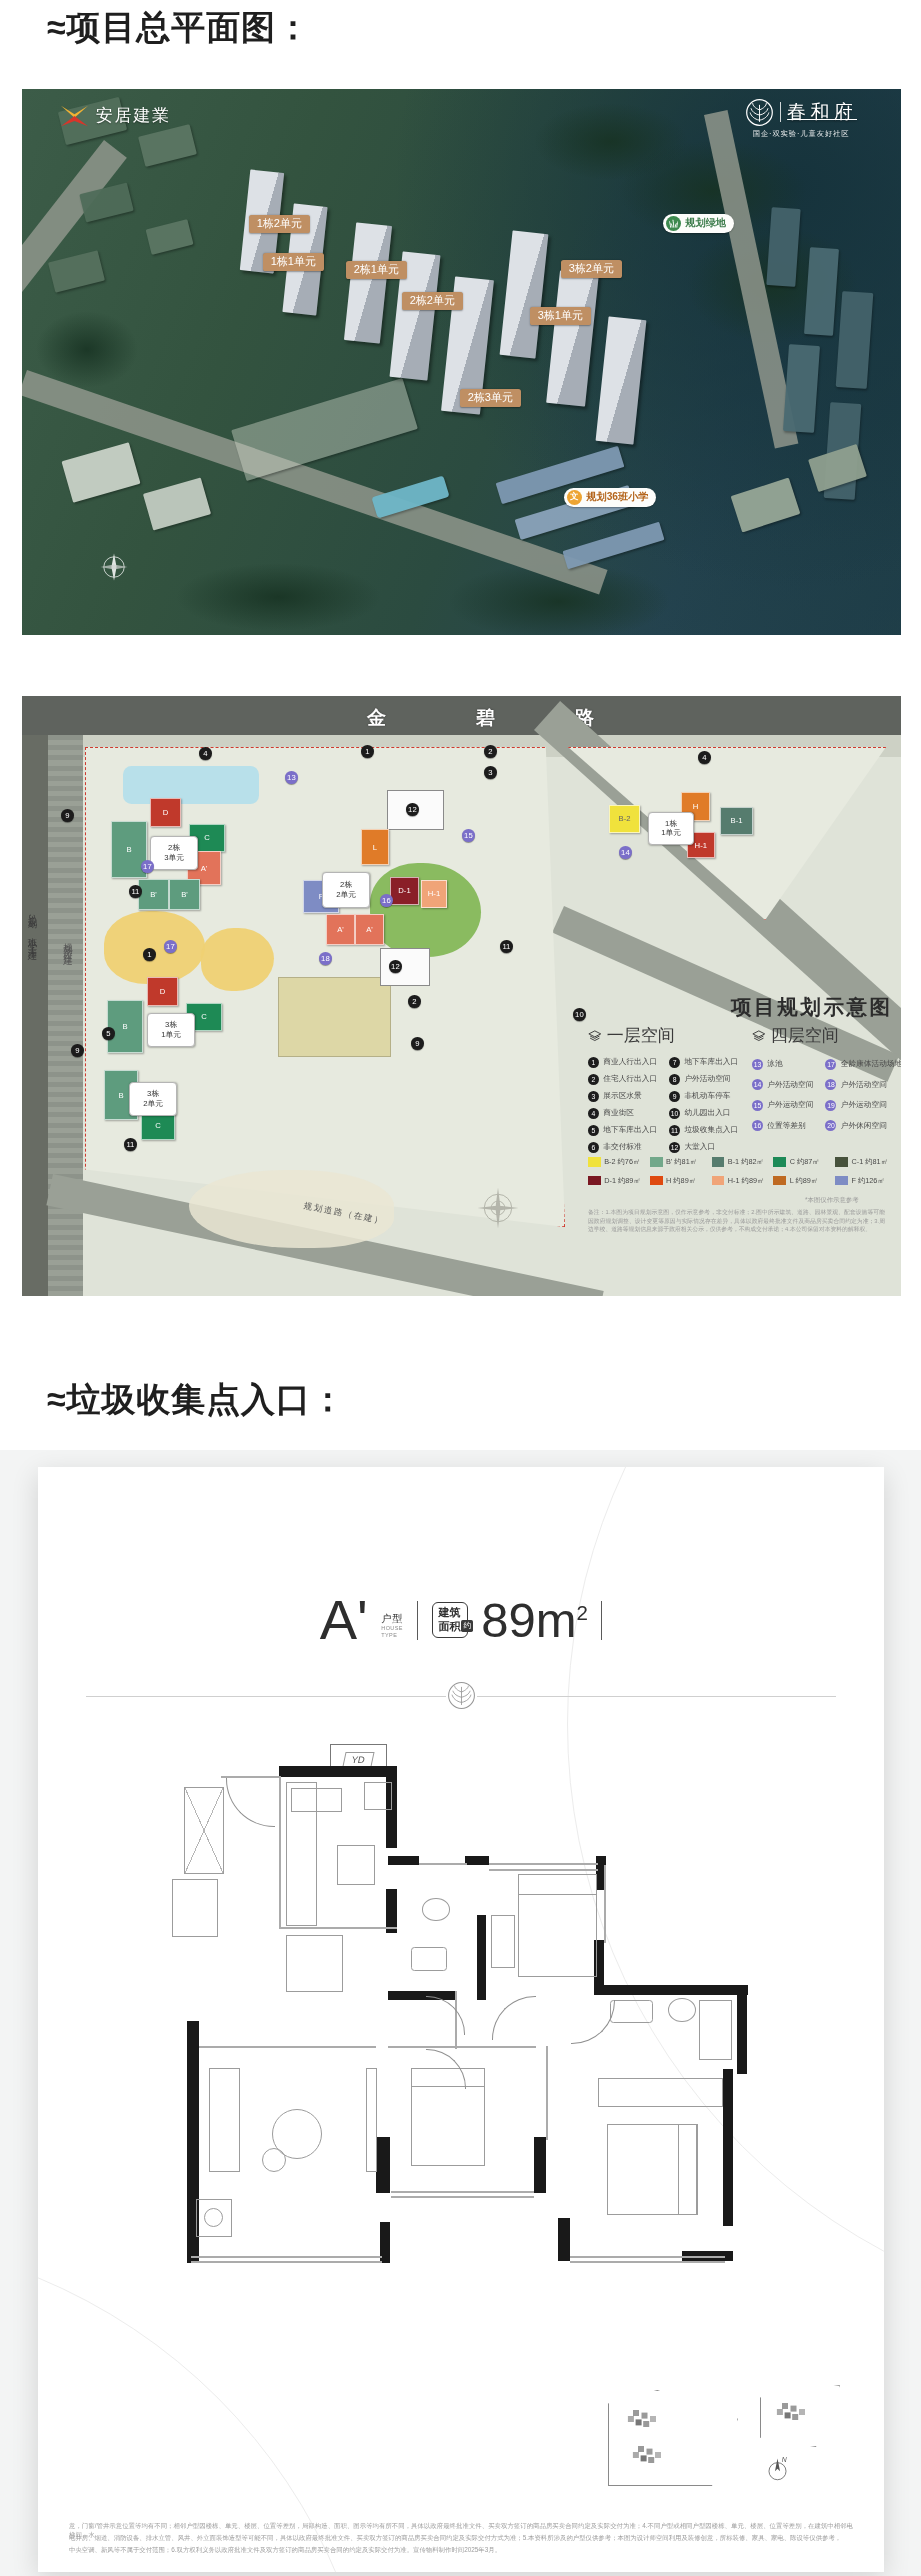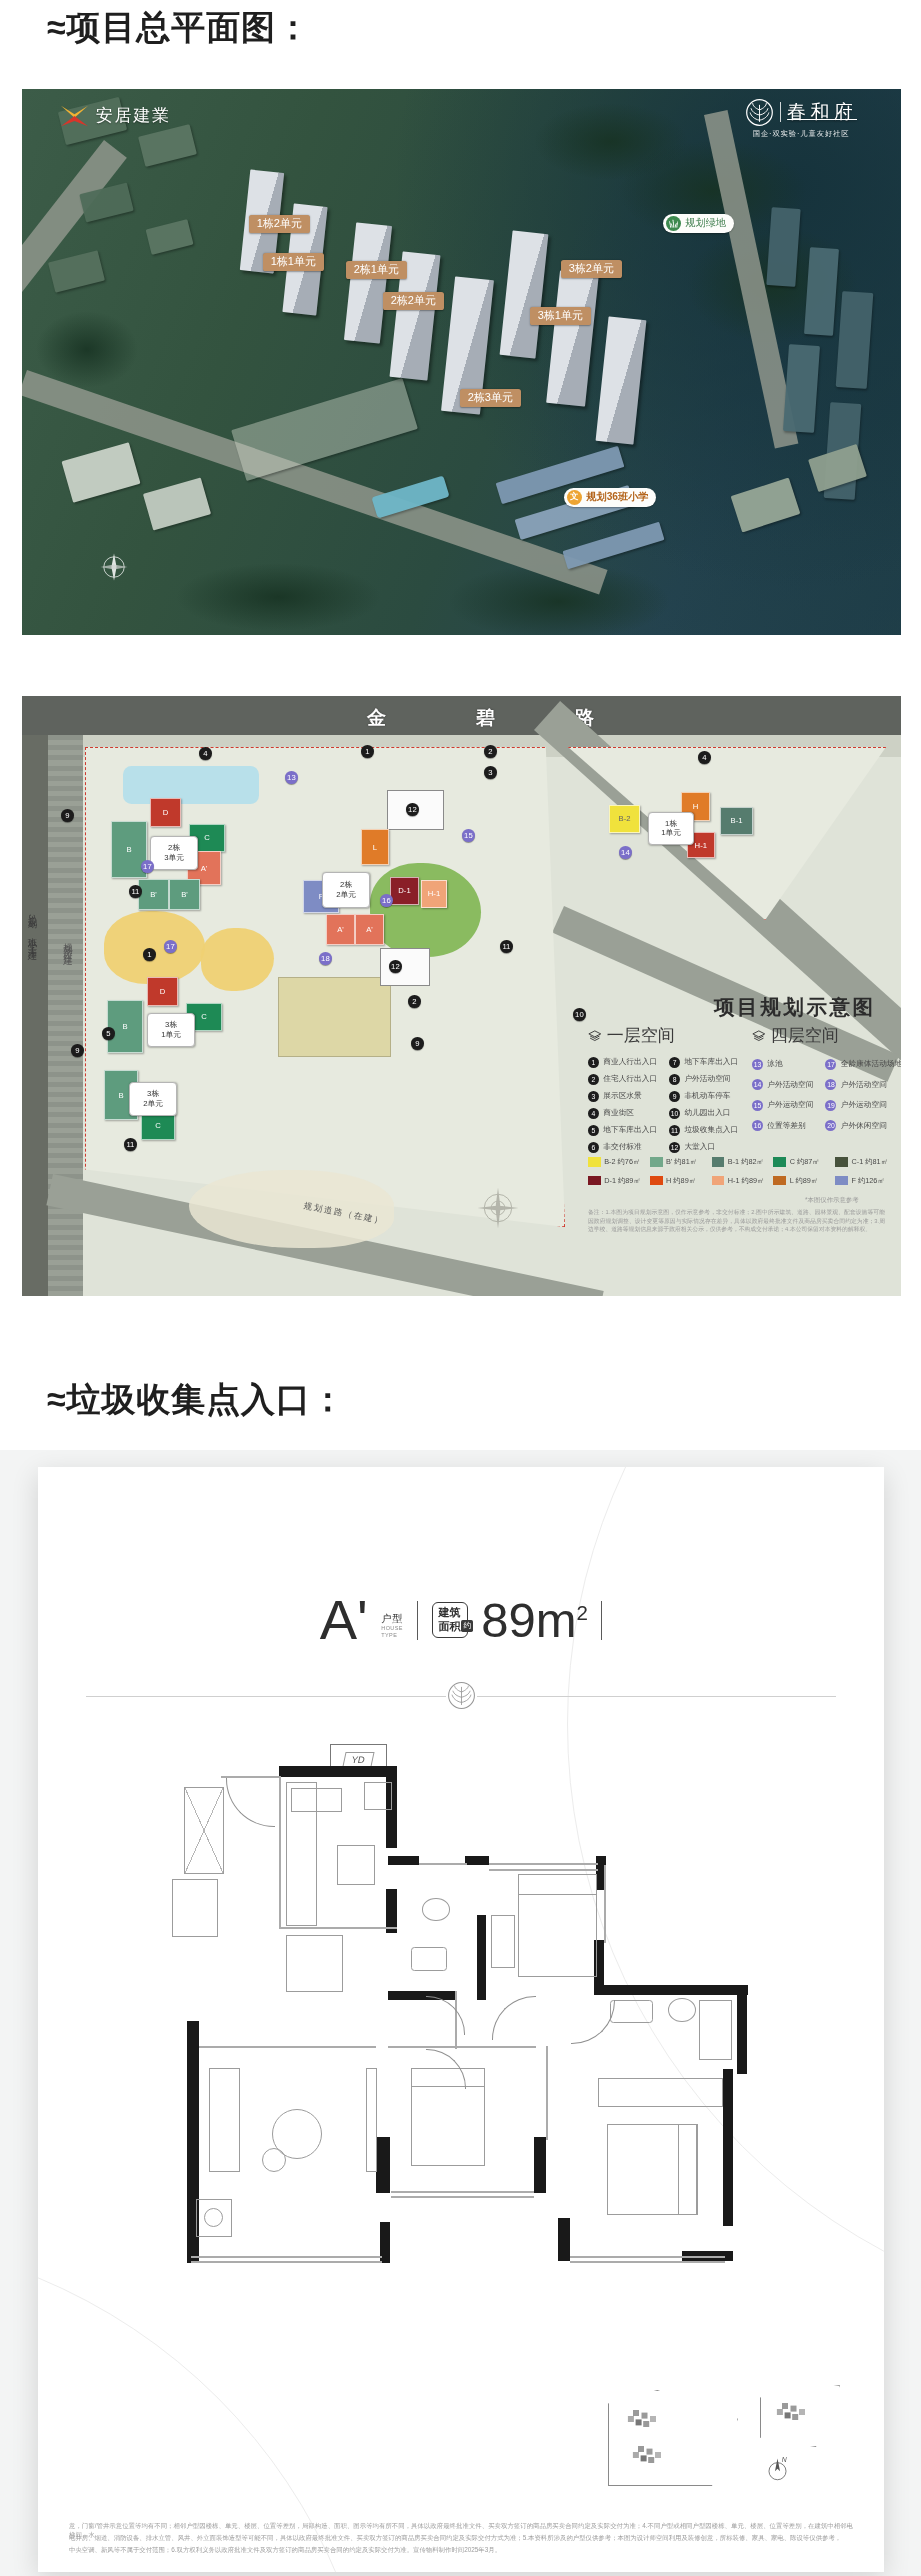--- a/index.html
+++ b/index.html
@@ -176,32 +176,32 @@
     </div>
     <div class="tag">国企·双实验·儿童友好社区</div>
   </div>
 
   <div>
 
   <div class="t-label" style="left: 227px; top: 126px;">1栋2单元</div>
       <div class="t-label" style="left: 241px; top: 164px;">1栋1单元</div>
       <div class="t-label" style="left: 324px; top: 172px;">2栋1单元</div>
       <div class="t-label" style="left: 539px; top: 171px;">3栋2单元</div>
-      <div class="t-label" style="left: 361px; top: 203px;">2栋2单元</div>
+      <div class="t-label" style="left: 380px; top: 203px;">2栋2单元</div>
       <div class="t-label" style="left: 508px; top: 218px;">3栋1单元</div>
       <div class="t-label" style="left: 438px; top: 300px;">2栋3单元</div>
     </div>
 
   <div class="pill" style="left:641px;top:125px">
     <span class="ico" style="background:#3e8a4f">
       <svg width="9.4" height="9.4" viewBox="0 0 12 12">
           <path d="M2 11 C2 7 1 5 0.5 3 M6 11 C6 6 5.5 4 5 1 M10 11 C10 7 11 5 11.5 3 M4 11 C4 8 3 6.5 2.5 5.5 M8 11 C8 8 9 6.5 9.5 5.5" stroke="#fff" stroke-width="1.2" fill="none"></path>
         </svg>
     </span>
-    <span style="color:#3e7d4c;font-weight:400">规划绿地</span>
+    <span style="color:#3e7d4c;font-weight:700">规划绿地</span>
   </div>
 
   <div class="pill" style="left:542px;top:399px">
     <span class="ico" style="background:#eda433;font-weight:700">文</span>
     <span style="color:#b4651c;font-weight:700">规划36班小学</span>
   </div>
 
   <svg width="34" height="34" viewBox="0 0 40 40" style="position:absolute;left:75px;top:461px;opacity:.85">
     <circle cx="20" cy="20" r="12" fill="none" stroke="#fff" stroke-width="1"></circle>
     <path d="M20 4 L23 20 L20 36 L17 20 Z" fill="#fff"></path>
@@ -301,21 +301,21 @@
   <div class="vtext" style="left:3.4px;top:213px">规划36班小学（未建）</div>
   <div class="vtext" style="left:39px;top:239px;color:#555">规划路（在建）</div>
   <div style="position:absolute;left:281px;top:512px;transform:rotate(11deg);font-size:8.5px;color:#555;letter-spacing:1.7px">规划道路（在建）</div>
 
   <svg width="48" height="48" viewBox="0 0 56 56" style="position:absolute;left:452px;top:488px;opacity:.65">
     <circle cx="28" cy="28" r="16" fill="none" stroke="#8a8a80" stroke-width="1"></circle>
     <circle cx="28" cy="28" r="8" fill="none" stroke="#8a8a80" stroke-width="1"></circle>
     <path d="M28 4 L31 28 L28 52 L25 28 Z M4 28 L28 25 L52 28 L28 31 Z" fill="#9a9a90"></path>
   </svg>
 
-  <div class="sp-title" style="left:692px;top:297px">项目规划示意图</div>
+  <div class="sp-title" style="left:709px;top:297px">项目规划示意图</div>
 
   <div style="position:absolute;left:566px;top:328px" id="legend1">
     <div class="lg-head">
       <svg width="13.6" height="12" viewBox="0 0 16 14">
           <path d="M8 1 L15 4.5 8 8 1 4.5 Z M2.5 7 L8 9.8 13.5 7 M2.5 9.5 L8 12.3 13.5 9.5" fill="none" stroke="#3a3a3a" stroke-width="1.1"></path>
         </svg>
       <span>一层空间</span>
     </div>
     <div class="lg-grid">
 

